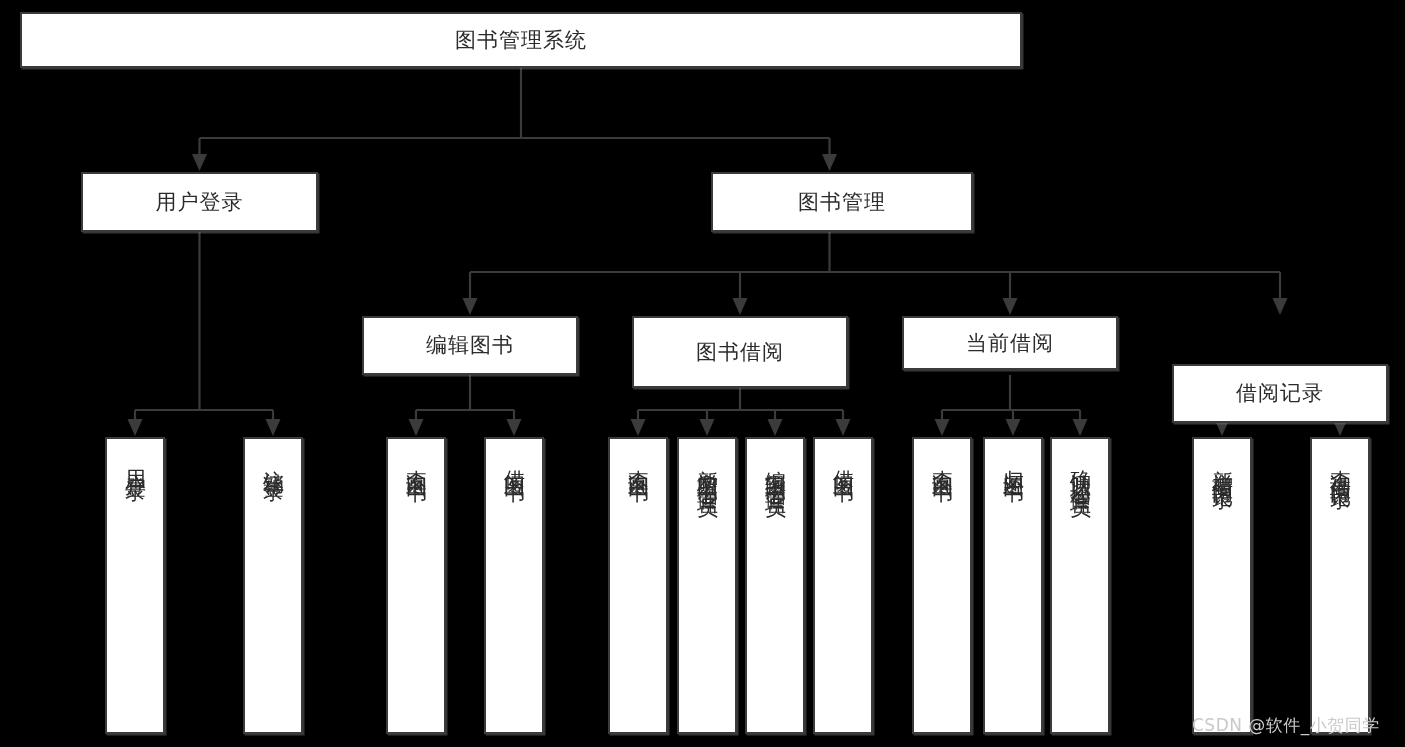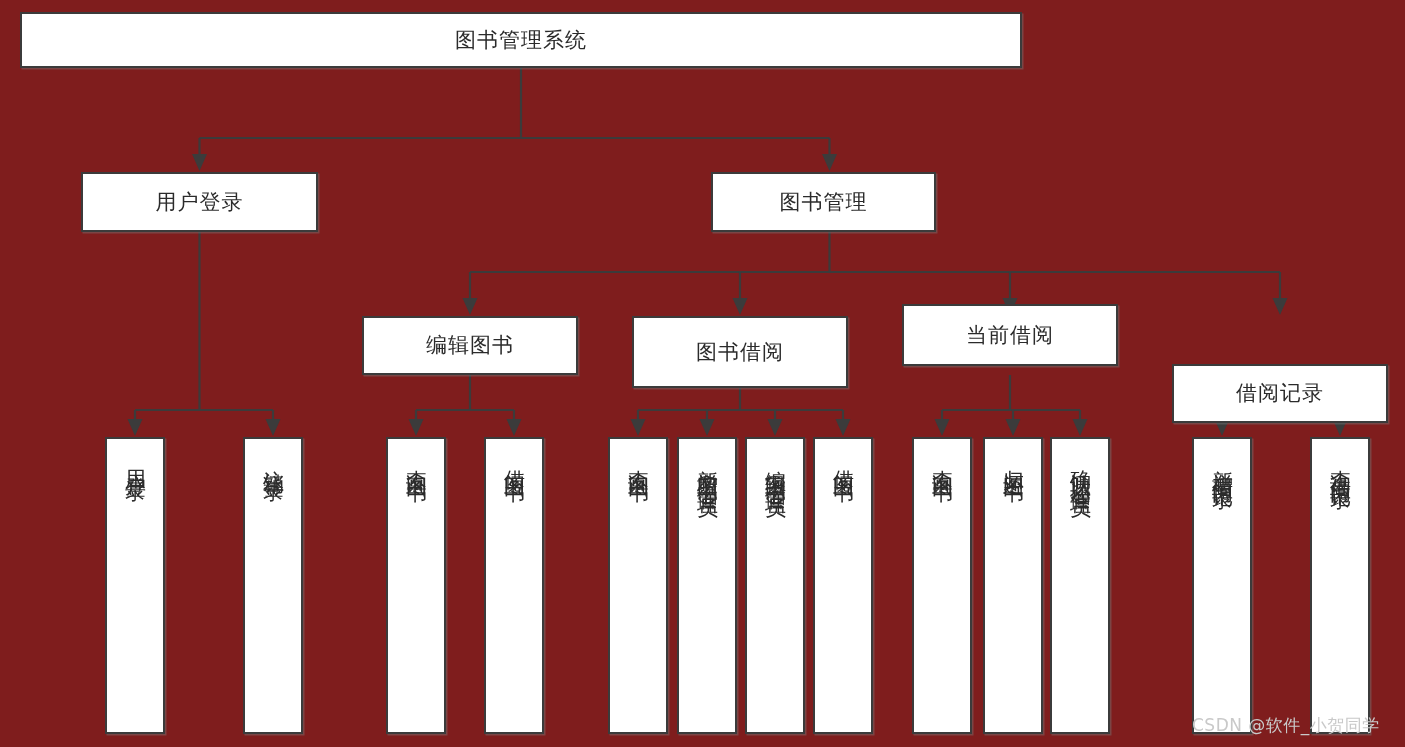--- a/index.html
+++ b/index.html
@@ -5,21 +5,21 @@
 <style>
   html,body{margin:0;padding:0;background:#ffffff;}
   body{
     font-family:"DejaVu Sans","Liberation Sans",sans-serif;
     color:#262626;
   }
   #canvas{
     position:relative;
     width:1405px;
     height:747px;
-    background:#7f1d1d;
+    background:#000000;
     overflow:hidden;
   }
   svg#wires{
     position:absolute;
     left:0; top:0;
     width:1405px; height:747px;
     pointer-events:none;
   }
   .node{
     position:absolute;
@@ -121,31 +121,31 @@
       <polygon points="1332.5,419 1347.5,419 1340,436" fill="#3b3b3b"></polygon>
     </svg>
 
   <div class="node" id="root-node" style="left: 20px; top: 12px; width: 1002px; height: 56px;">
     <span class="lbl">图书管理系统</span>
   </div>
 
   <div class="node" style="left: 81px; top: 172px; width: 237px; height: 60px;">
     <span class="lbl">用户登录</span>
   </div>
-  <div class="node" style="left: 711px; top: 172px; width: 225px; height: 60px;">
+  <div class="node" style="left: 711px; top: 172px; width: 262px; height: 60px;">
     <span class="lbl">图书管理</span>
   </div>
 
   <div class="node" style="left: 362px; top: 316px; width: 216px; height: 59px;">
     <span class="lbl">编辑图书</span>
   </div>
   <div class="node" style="left: 632px; top: 316px; width: 216px; height: 72px;">
     <span class="lbl">图书借阅</span>
   </div>
-  <div class="node" style="left: 902px; top: 304px; width: 216px; height: 62px;">
+  <div class="node" style="left: 902px; top: 316px; width: 216px; height: 54px;">
     <span class="lbl">当前借阅</span>
   </div>
   <div class="node" style="left: 1172px; top: 316px; width: 216px; height: 59px; margin-top: 48px;">
     <span class="lbl">借阅记录</span>
   </div>
 
   <div class="node leaf" style="left: 105px; top: 437px; width: 60px; height: 297px;">
     <span class="lbl">用户登录</span>
   </div>
   <div class="node leaf" style="left: 243px; top: 437px; width: 60px; height: 297px;">

